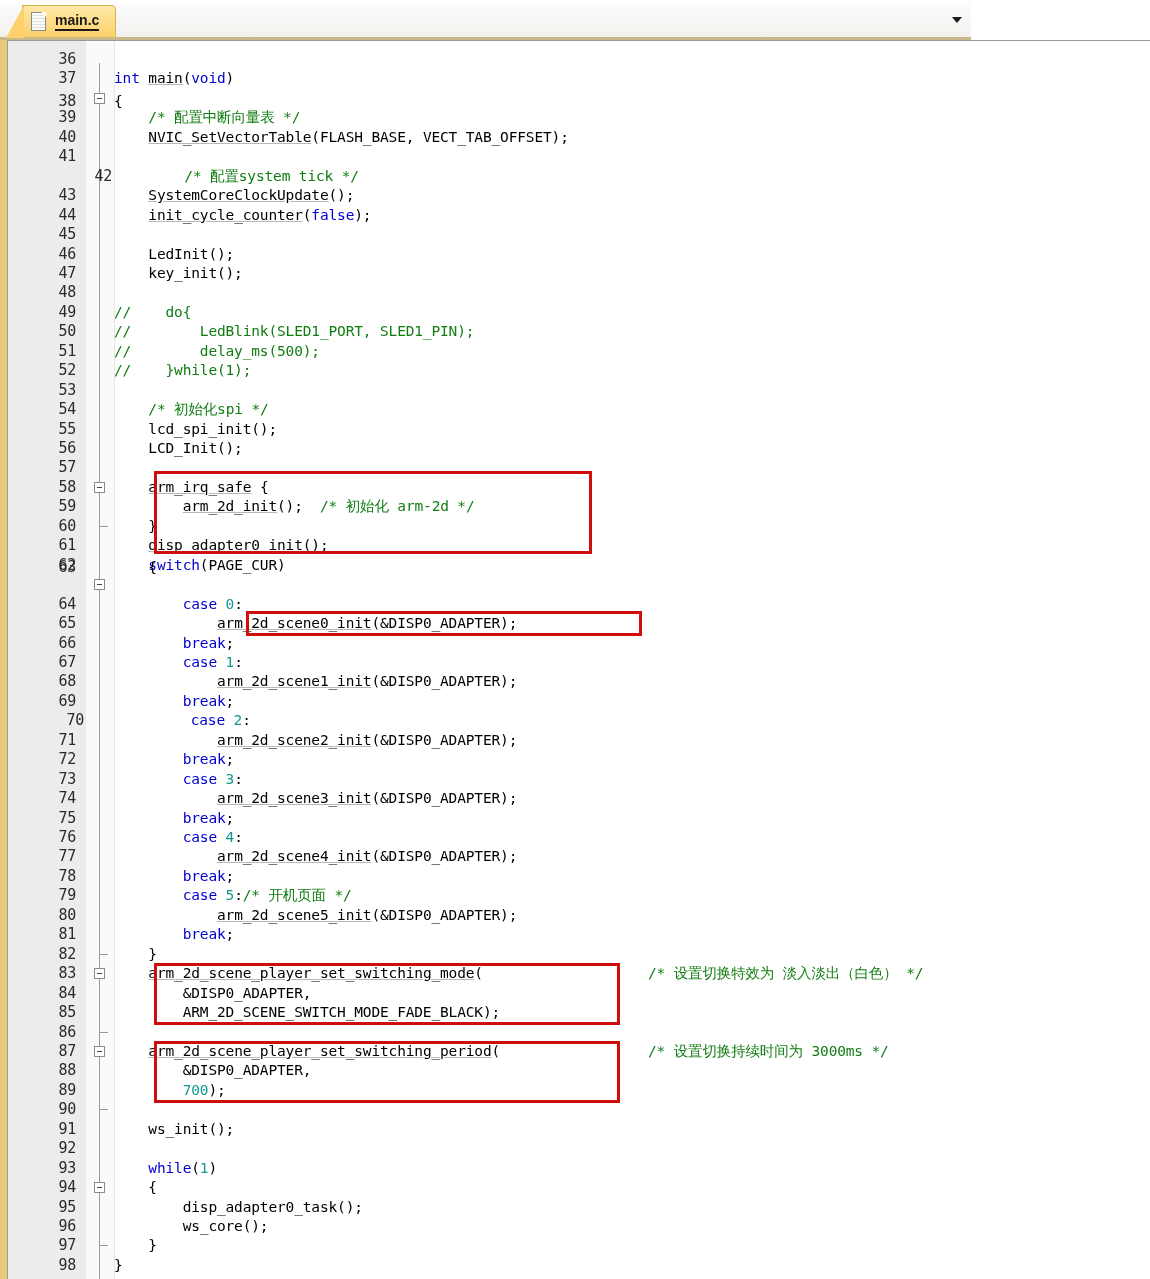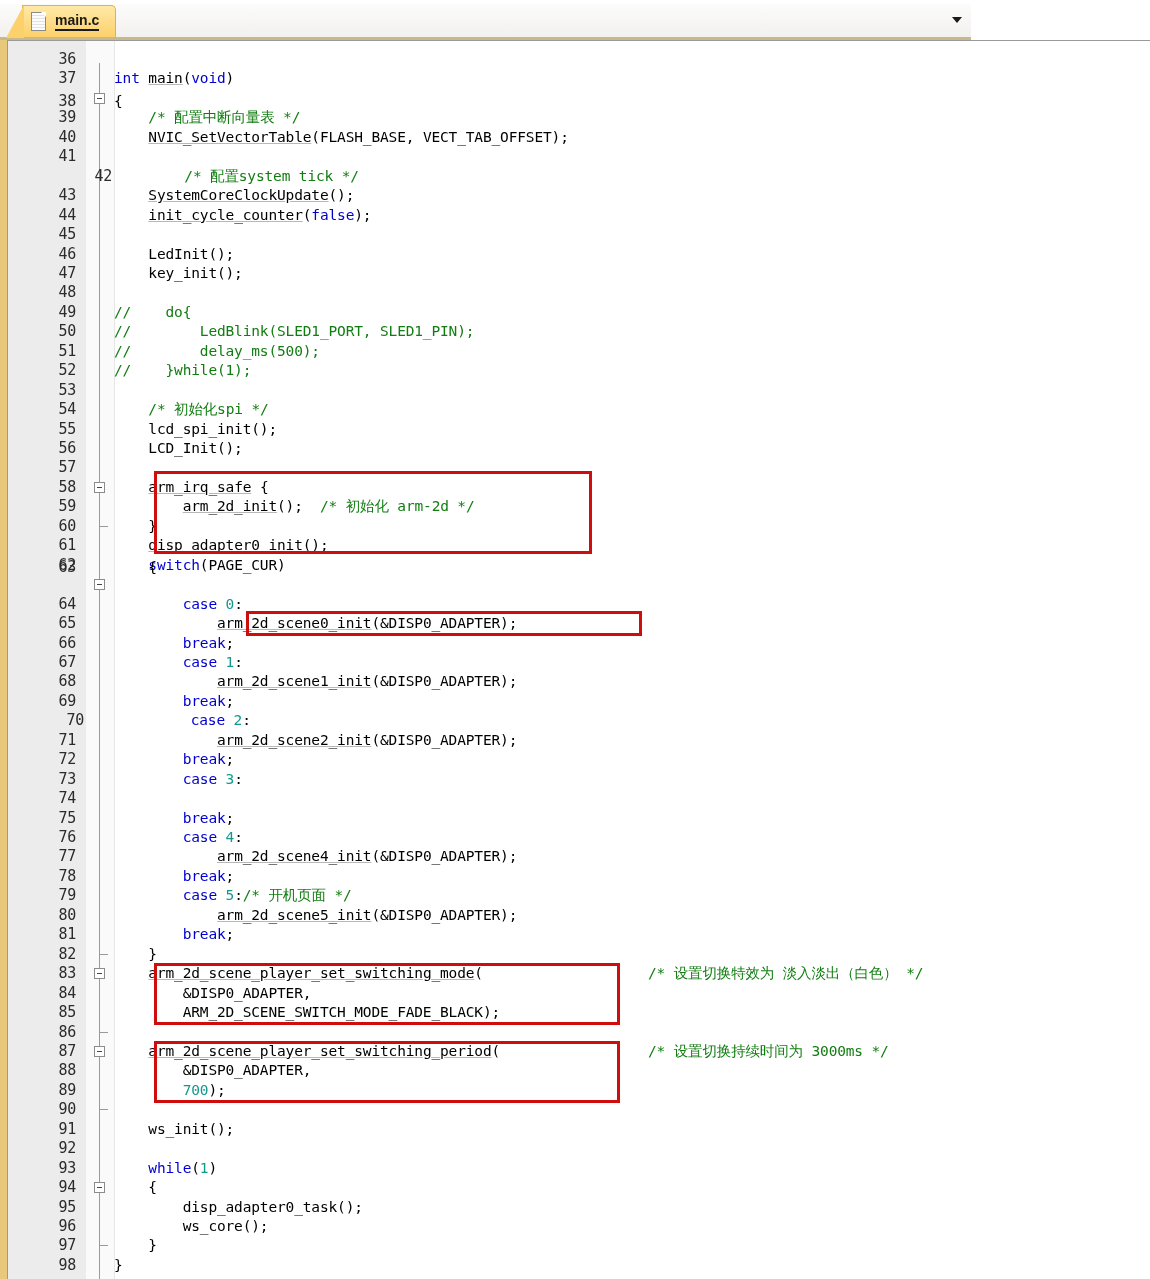--- a/index.html
+++ b/index.html
@@ -309,20 +309,21 @@
         <div class="row" style="top: 709.2px;">
           <div class="lnum">72</div>
           <div class="code">        <span class="kw">break</span>;</div>
         </div>
         <div class="row" style="top: 728.65px;">
           <div class="lnum">73</div>
           <div class="code">        <span class="kw">case</span> <span class="num">3</span>:</div>
         </div>
         <div class="row" style="top: 748.1px;">
           <div class="lnum">74</div>
+          <div class="code">            <span class="fn">arm_2d_scene3_init</span>(&amp;DISP0_ADAPTER);</div>
         </div>
         <div class="row" style="top: 767.55px;">
           <div class="lnum">75</div>
           <div class="code">        <span class="kw">break</span>;</div>
         </div>
         <div class="row" style="top: 787px;">
           <div class="lnum">76</div>
           <div class="code">        <span class="kw">case</span> <span class="num">4</span>:</div>
         </div>
         <div class="row" style="top: 806.45px;">

